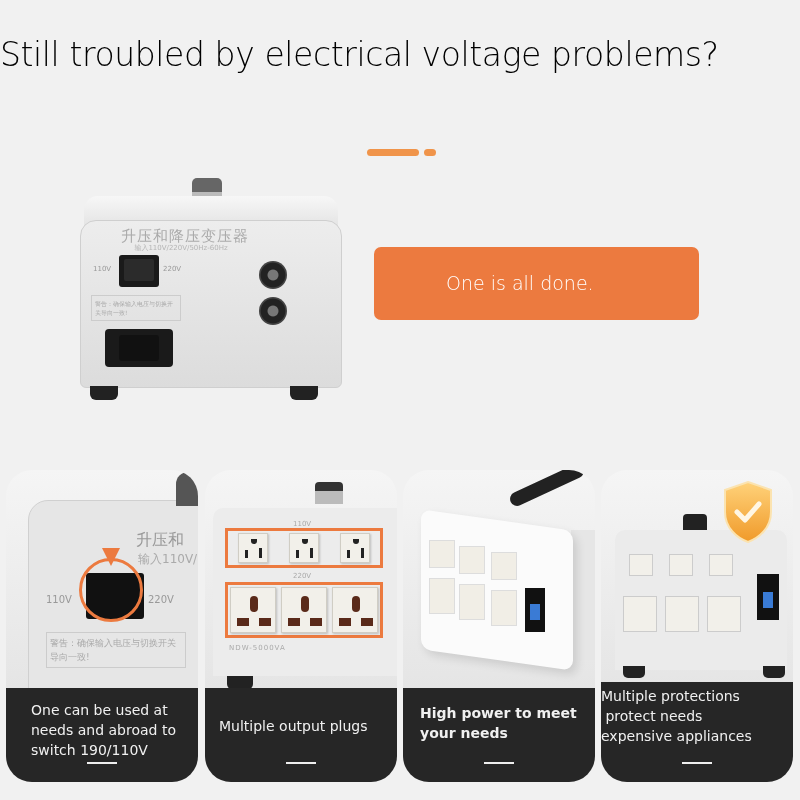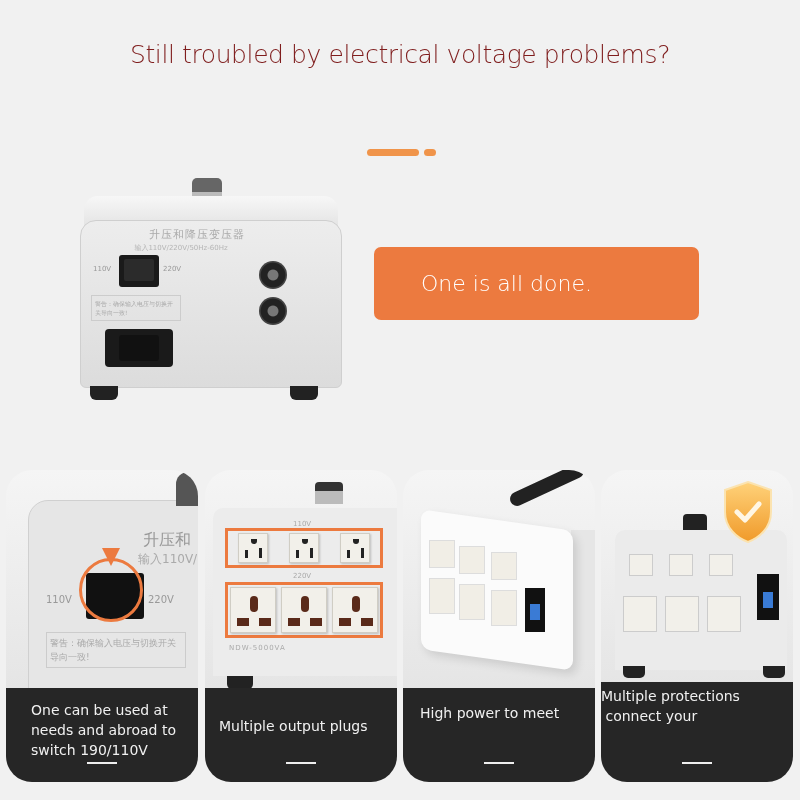--- a/index.html
+++ b/index.html
@@ -5,38 +5,38 @@
   * { box-sizing: border-box; margin: 0; padding: 0; }
   html, body { width: 800px; height: 800px; overflow: hidden; }
   body {
     background: #f1f1f1;
     font-family: "DejaVu Sans", sans-serif;
     position: relative;
     color: #222;
   }
   .headline {
     position: absolute; left: 0; top: 36px; width: 800px;
-    text-align: center; font-size: 25px; line-height: 38px;
-    color: #7f1d1d; font-weight: 300; letter-spacing: -0.4px;
+    text-align: left; font-size: 33px; line-height: 38px;
+    color: #000000; font-weight: 300; letter-spacing: -0.4px;
   }
   .accent { position: absolute; top: 149px; height: 7px; border-radius: 4px; background: #f0944a; }
   .accent.long { left: 367px; width: 52px; }
   .accent.short { left: 424px; width: 12px; }
 
   
   .hero { position: absolute; left: 80px; top: 178px; width: 262px; height: 222px; }
   .hero .handle { position: absolute; left: 112px; top: 0; width: 30px; height: 36px;
     background: linear-gradient(#666 0 40%, #bbb 40% 100%); border-radius: 5px 5px 2px 2px; }
   .hero .lid { position: absolute; left: 4px; top: 18px; width: 254px; height: 30px;
     background: linear-gradient(#f7f7f7, #e4e4e4); border-radius: 14px 14px 0 0; }
   .hero .body { position: absolute; left: 0; top: 42px; width: 262px; height: 168px;
     background: linear-gradient(180deg, #ededed, #dcdcdc); border-radius: 16px 16px 6px 6px;
     border: 1px solid #cfcfcf; }
-  .hero .title-cn { position: absolute; left: 16px; top: 6px; width: 200px; text-align: center;
-    font-size: 11px; color: #aaa; letter-spacing: 1px; }
+  .hero .title-cn { position: absolute; left: 4px; top: 6px; width: 200px; text-align: center;
+    font-size: 15px; color: #aaa; letter-spacing: 1px; }
   .hero .sub-cn { position: absolute; left: 0; top: 22px; width: 200px; text-align: center;
     font-size: 7px; color: #b5b5b5; }
   .hero .switch { position: absolute; left: 38px; top: 34px; width: 40px; height: 32px;
     background: #1a1a1a; border-radius: 3px; }
   .hero .switch::after { content: ""; position: absolute; left: 5px; top: 4px; width: 30px; height: 22px;
     background: #2b2b2b; border-radius: 2px; }
   .hero .lbl110 { position: absolute; left: 12px; top: 44px; font-size: 7px; color: #999; }
   .hero .lbl220 { position: absolute; left: 82px; top: 44px; font-size: 7px; color: #999; }
   .hero .warn { position: absolute; left: 10px; top: 74px; width: 90px; height: 26px;
     border: 1px solid #ccc; font-size: 6px; color: #aaa; padding: 3px; line-height: 9px; }
@@ -46,42 +46,42 @@
     background: #111; border-radius: 3px; }
   .hero .jack { position: absolute; left: 178px; width: 28px; height: 28px; border-radius: 50%;
     background: radial-gradient(circle, #777 0 25%, #222 30% 60%, #444 65% 100%); }
   .hero .jack.j1 { top: 40px; }
   .hero .jack.j2 { top: 76px; }
   .hero .foot { position: absolute; top: 208px; width: 28px; height: 14px; background: #222; border-radius: 0 0 6px 6px; }
   .hero .foot.l { left: 10px; } .hero .foot.r { left: 210px; }
 
   .cta {
     position: absolute; left: 374px; top: 247px; width: 325px; height: 73px;
-    background: #ec7a3f; border-radius: 7px; color: #fff; font-size: 22px;
-    line-height: 73px; padding-left: 47px; font-weight: 300; cursor: pointer;
+    background: #ec7a3f; border-radius: 7px; color: #fff; font-size: 19px;
+    line-height: 73px; padding-left: 72px; font-weight: 300; cursor: pointer;
   }
 
   
   .card { position: absolute; top: 470px; width: 192px; height: 312px; border-radius: 26px; overflow: hidden;
     background: linear-gradient(180deg, #f5f5f5, #dedede); }
   .card .photo { position: absolute; left: 0; top: 0; width: 100%; height: 220px; }
   .card .caption { position: absolute; left: 0; top: 218px; width: 100%; height: 94px; background: #262626; }
   .card .caption-text { position: absolute; left: 0; width: 100%; color: #f0f0f0; font-size: 14px; line-height: 20px; }
   .card .underline { position: absolute; left: 50%; bottom: 18px; width: 30px; height: 2px; background: #eee; margin-left: -15px; }
 
-  .c1 { left: 6px; } .c2 { left: 205px; } .c3 { left: 403px; } .c4 { left: 601px; }
+  .c1 { left: 6px; } .c2 { left: 205px; } .c3 { left: 403px; font-weight: bold; } .c4 { left: 601px; }
   .c1 .caption-text { top: 12px; padding-left: 25px; }
   .c2 .caption-text { top: 28px; padding-left: 14px; }
   .c3 .caption-text { top: 15px; padding-left: 17px; }
   .c4 .caption-text { top: 4px; }
   .c4 .caption { top: 212px; height: 100px; }
 
   
   .c1 .panel { position: absolute; left: 22px; top: 30px; width: 200px; height: 200px; background: #e6e6e6; border-radius: 20px 0 0 0; border: 1px solid #d0d0d0; }
-  .c1 .cn1 { position: absolute; left: 130px; top: 60px; font-size: 16px; color: #999; margin-left: 7px; }
+  .c1 .cn1 { position: absolute; left: 130px; top: 60px; font-size: 16px; color: #999; }
   .c1 .cn2 { position: absolute; left: 132px; top: 81px; font-size: 12px; color: #aaa; }
   .c1 .sw { position: absolute; left: 80px; top: 103px; width: 58px; height: 46px; background: #111; border-radius: 3px; }
   .c1 .ring { position: absolute; left: 73px; top: 88px; width: 64px; height: 64px; border: 3px solid #ec7a3f; border-radius: 50%; }
   .c1 .arrow { position: absolute; left: 96px; top: 78px; width: 0; height: 0; border-left: 9px solid transparent; border-right: 9px solid transparent; border-top: 18px solid #ec7a3f; }
   .c1 .v110 { position: absolute; left: 40px; top: 124px; font-size: 10px; color: #999; }
   .c1 .v220 { position: absolute; left: 142px; top: 124px; font-size: 10px; color: #999; }
   .c1 .warn { position: absolute; left: 40px; top: 162px; width: 140px; height: 36px; border: 1px solid #ccc; font-size: 9px; color: #aaa; padding: 3px; line-height: 14px; }
   .c1 .handle { position: absolute; left: 170px; top: 2px; width: 26px; height: 34px; background: #555; border-radius: 12px 12px 0 0; }
 
   
@@ -234,20 +234,21 @@
     <div class="minisock" style="left:56px;top:76px"></div>
     <div class="minisock" style="left:88px;top:82px"></div>
     <div class="minisock" style="left:26px;top:108px;height:36px"></div>
     <div class="minisock" style="left:56px;top:114px;height:36px"></div>
     <div class="minisock" style="left:88px;top:120px;height:36px"></div>
     <div class="breaker"></div>
   </div>
   <div class="caption">
     <div class="caption-text">
       <div>High power to meet</div>
+      <div>your needs</div>
     </div>
     <div class="underline"></div>
   </div>
 </div>
 
 <div class="card c4">
   <div class="photo">
     <div class="handle"></div>
     <div class="panel"></div>
     <div class="minisock" style="left:28px;top:84px"></div>
@@ -266,17 +267,18 @@
           <stop offset="1" stop-color="#f09a2a"></stop>
         </linearGradient>
       </defs>
       <path d="M27 2 L50 10 L50 32 C50 48 38 58 27 62 C16 58 4 48 4 32 L4 10 Z" fill="url(#sg)" stroke="#fbe3b0" stroke-width="2"></path>
       <path d="M16 32 L24 40 L38 24" fill="none" stroke="#fff6e4" stroke-width="5" stroke-linecap="round" stroke-linejoin="round"></path>
     </svg>
   </div>
   <div class="caption">
     <div class="caption-text">
       <div>Multiple protections</div>
-      <div style="white-space:pre"> connect your</div>
+      <div style="white-space:pre"> protect needs</div>
+      <div>expensive appliances</div>
     </div>
     <div class="underline"></div>
   </div>
 </div>
 
 </body></html>

